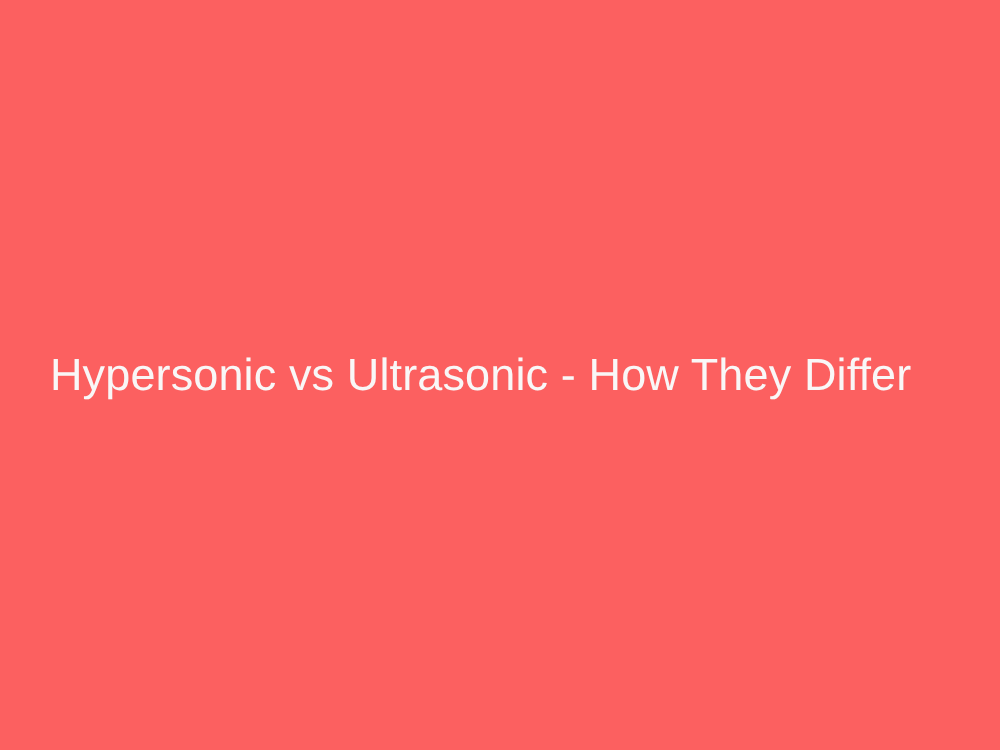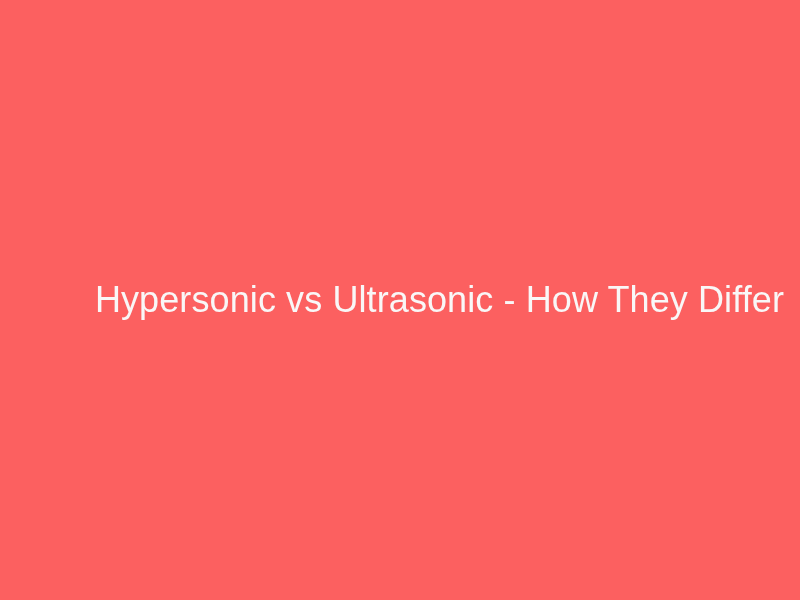--- a/index.html
+++ b/index.html
@@ -20,23 +20,23 @@
     width: 800px;
     height: 600px;
     background-color: #fc6060;
     display: flex;
     align-items: center;
     justify-content: center;
   }
 
   .banner-inner {
     width: 100%;
-    padding: 0 16px;
+    padding: 0 40px;
     box-sizing: border-box;
-    text-align: right;
+    text-align: left;
   }
 
   .banner-title {
     display: block;
     margin: 0;
     font-family: "Liberation Sans", sans-serif;
     font-size: 36px;
     font-weight: 400;
     line-height: 1.2;
     letter-spacing: 0.1px;

